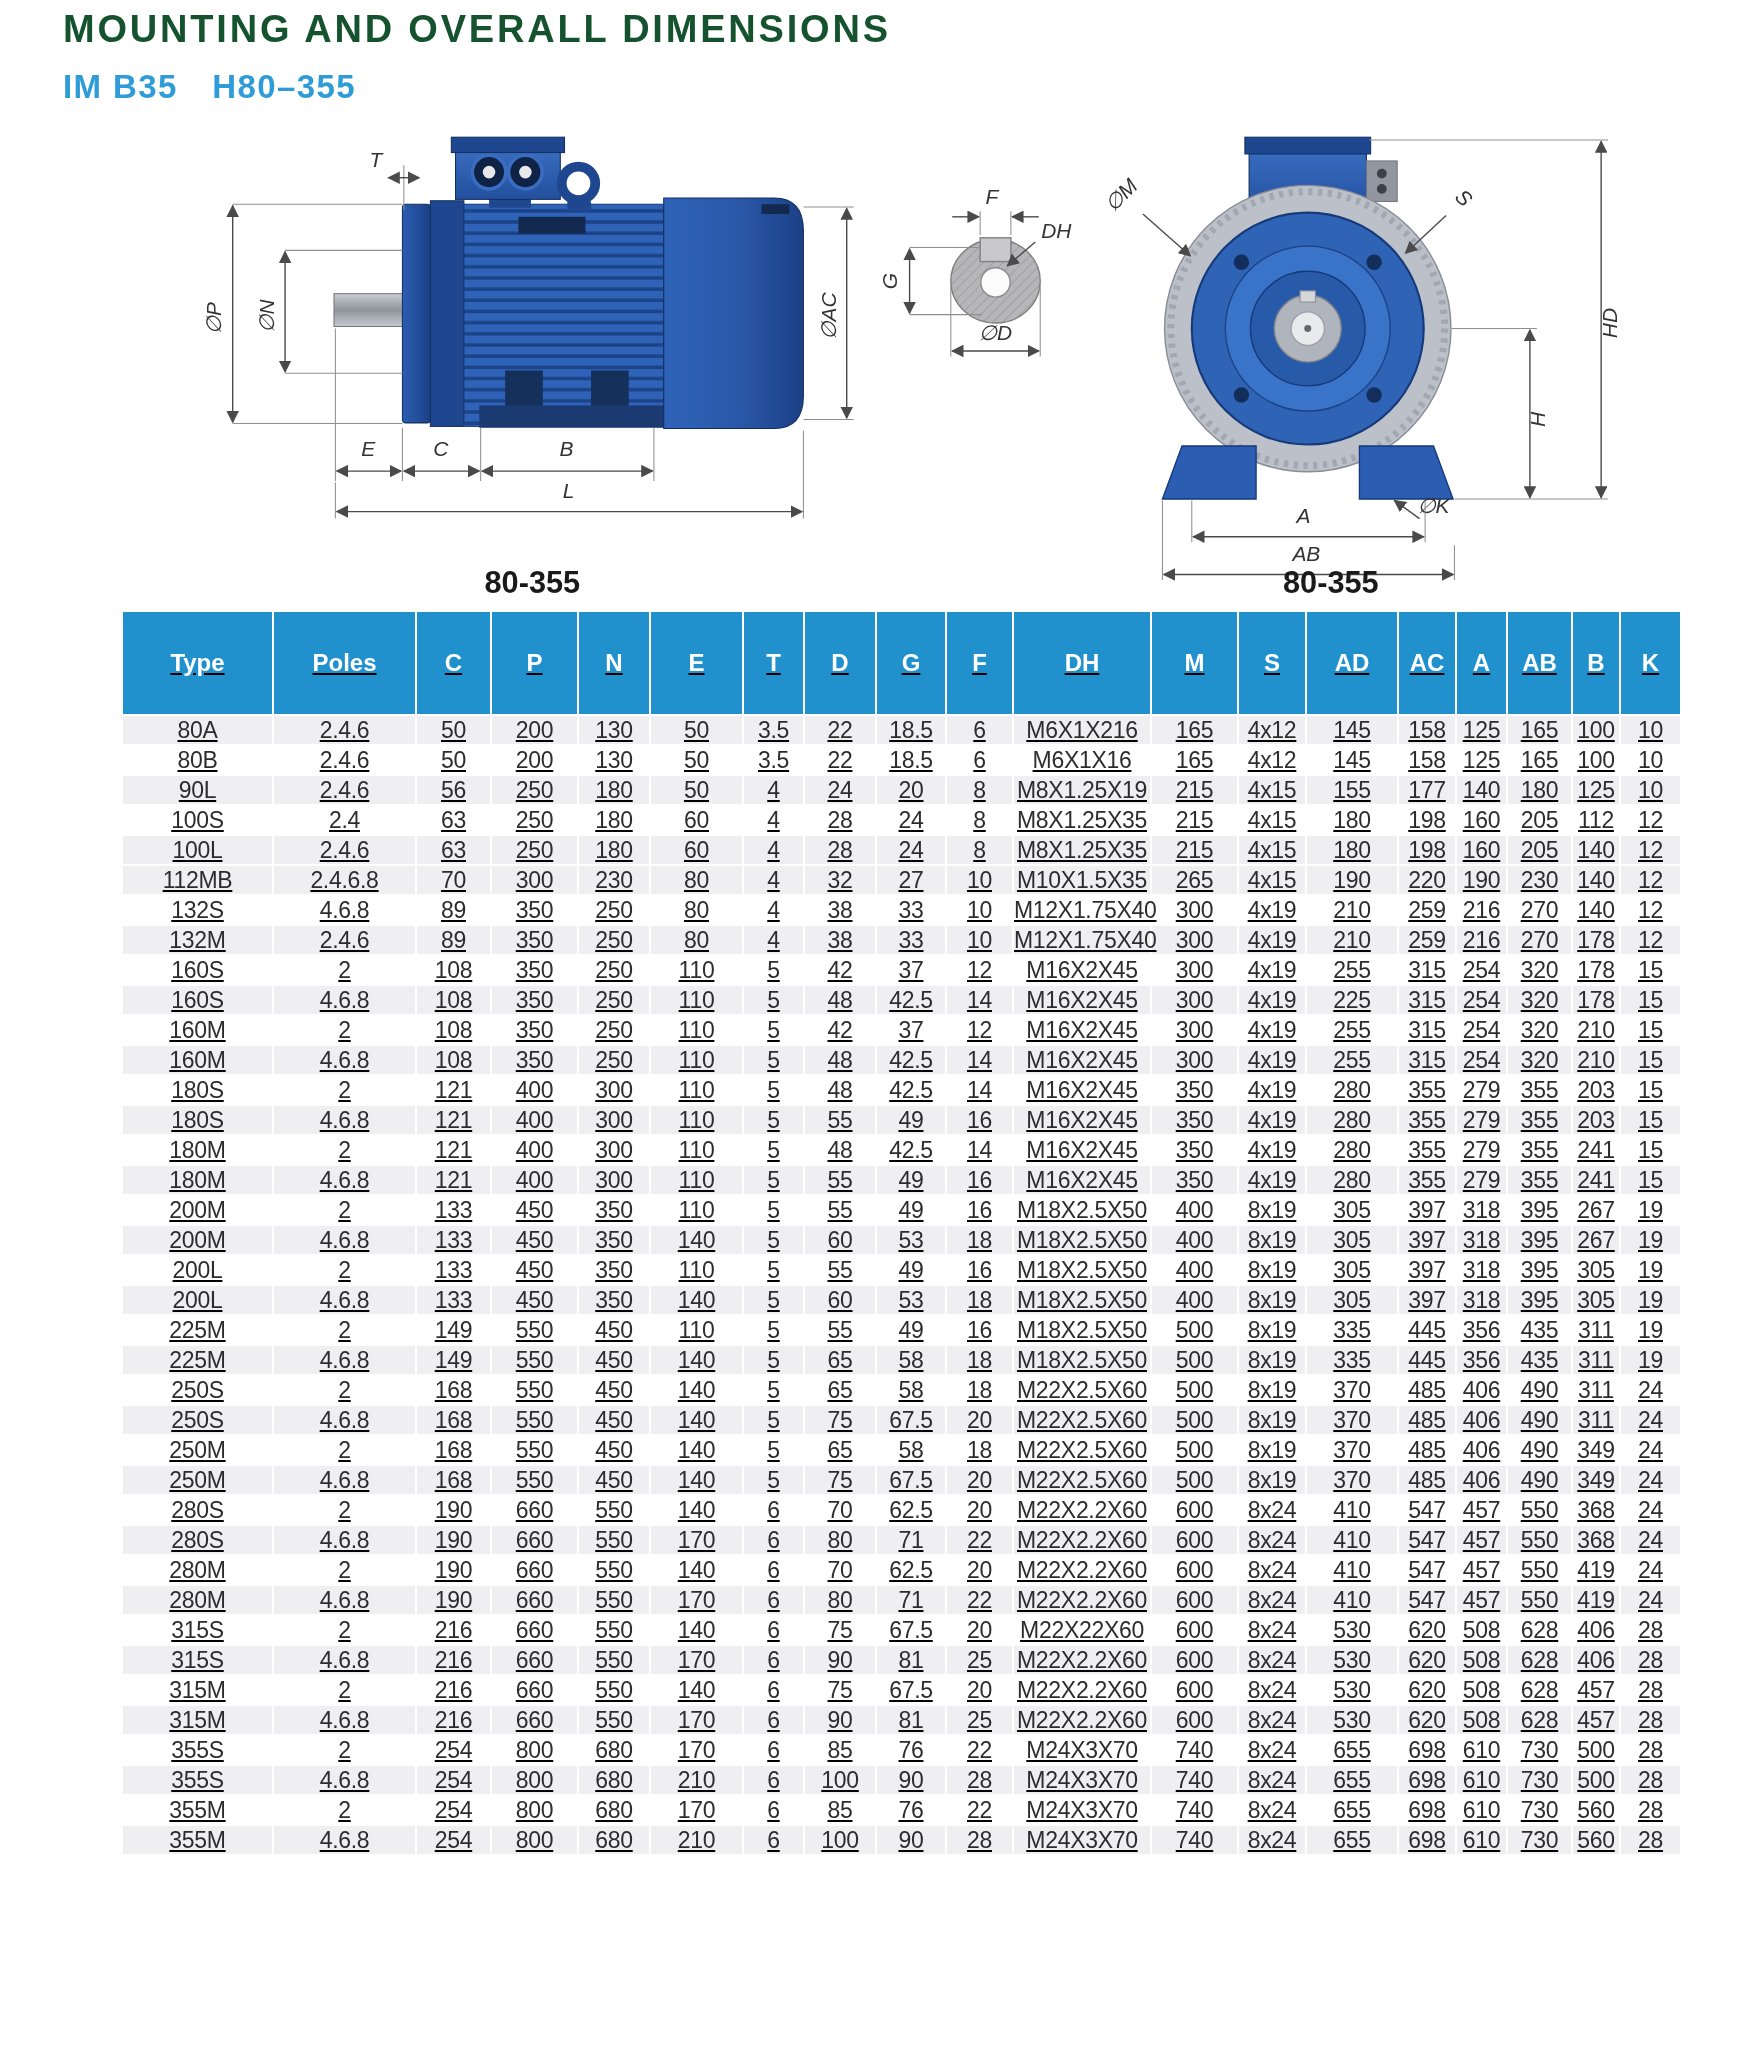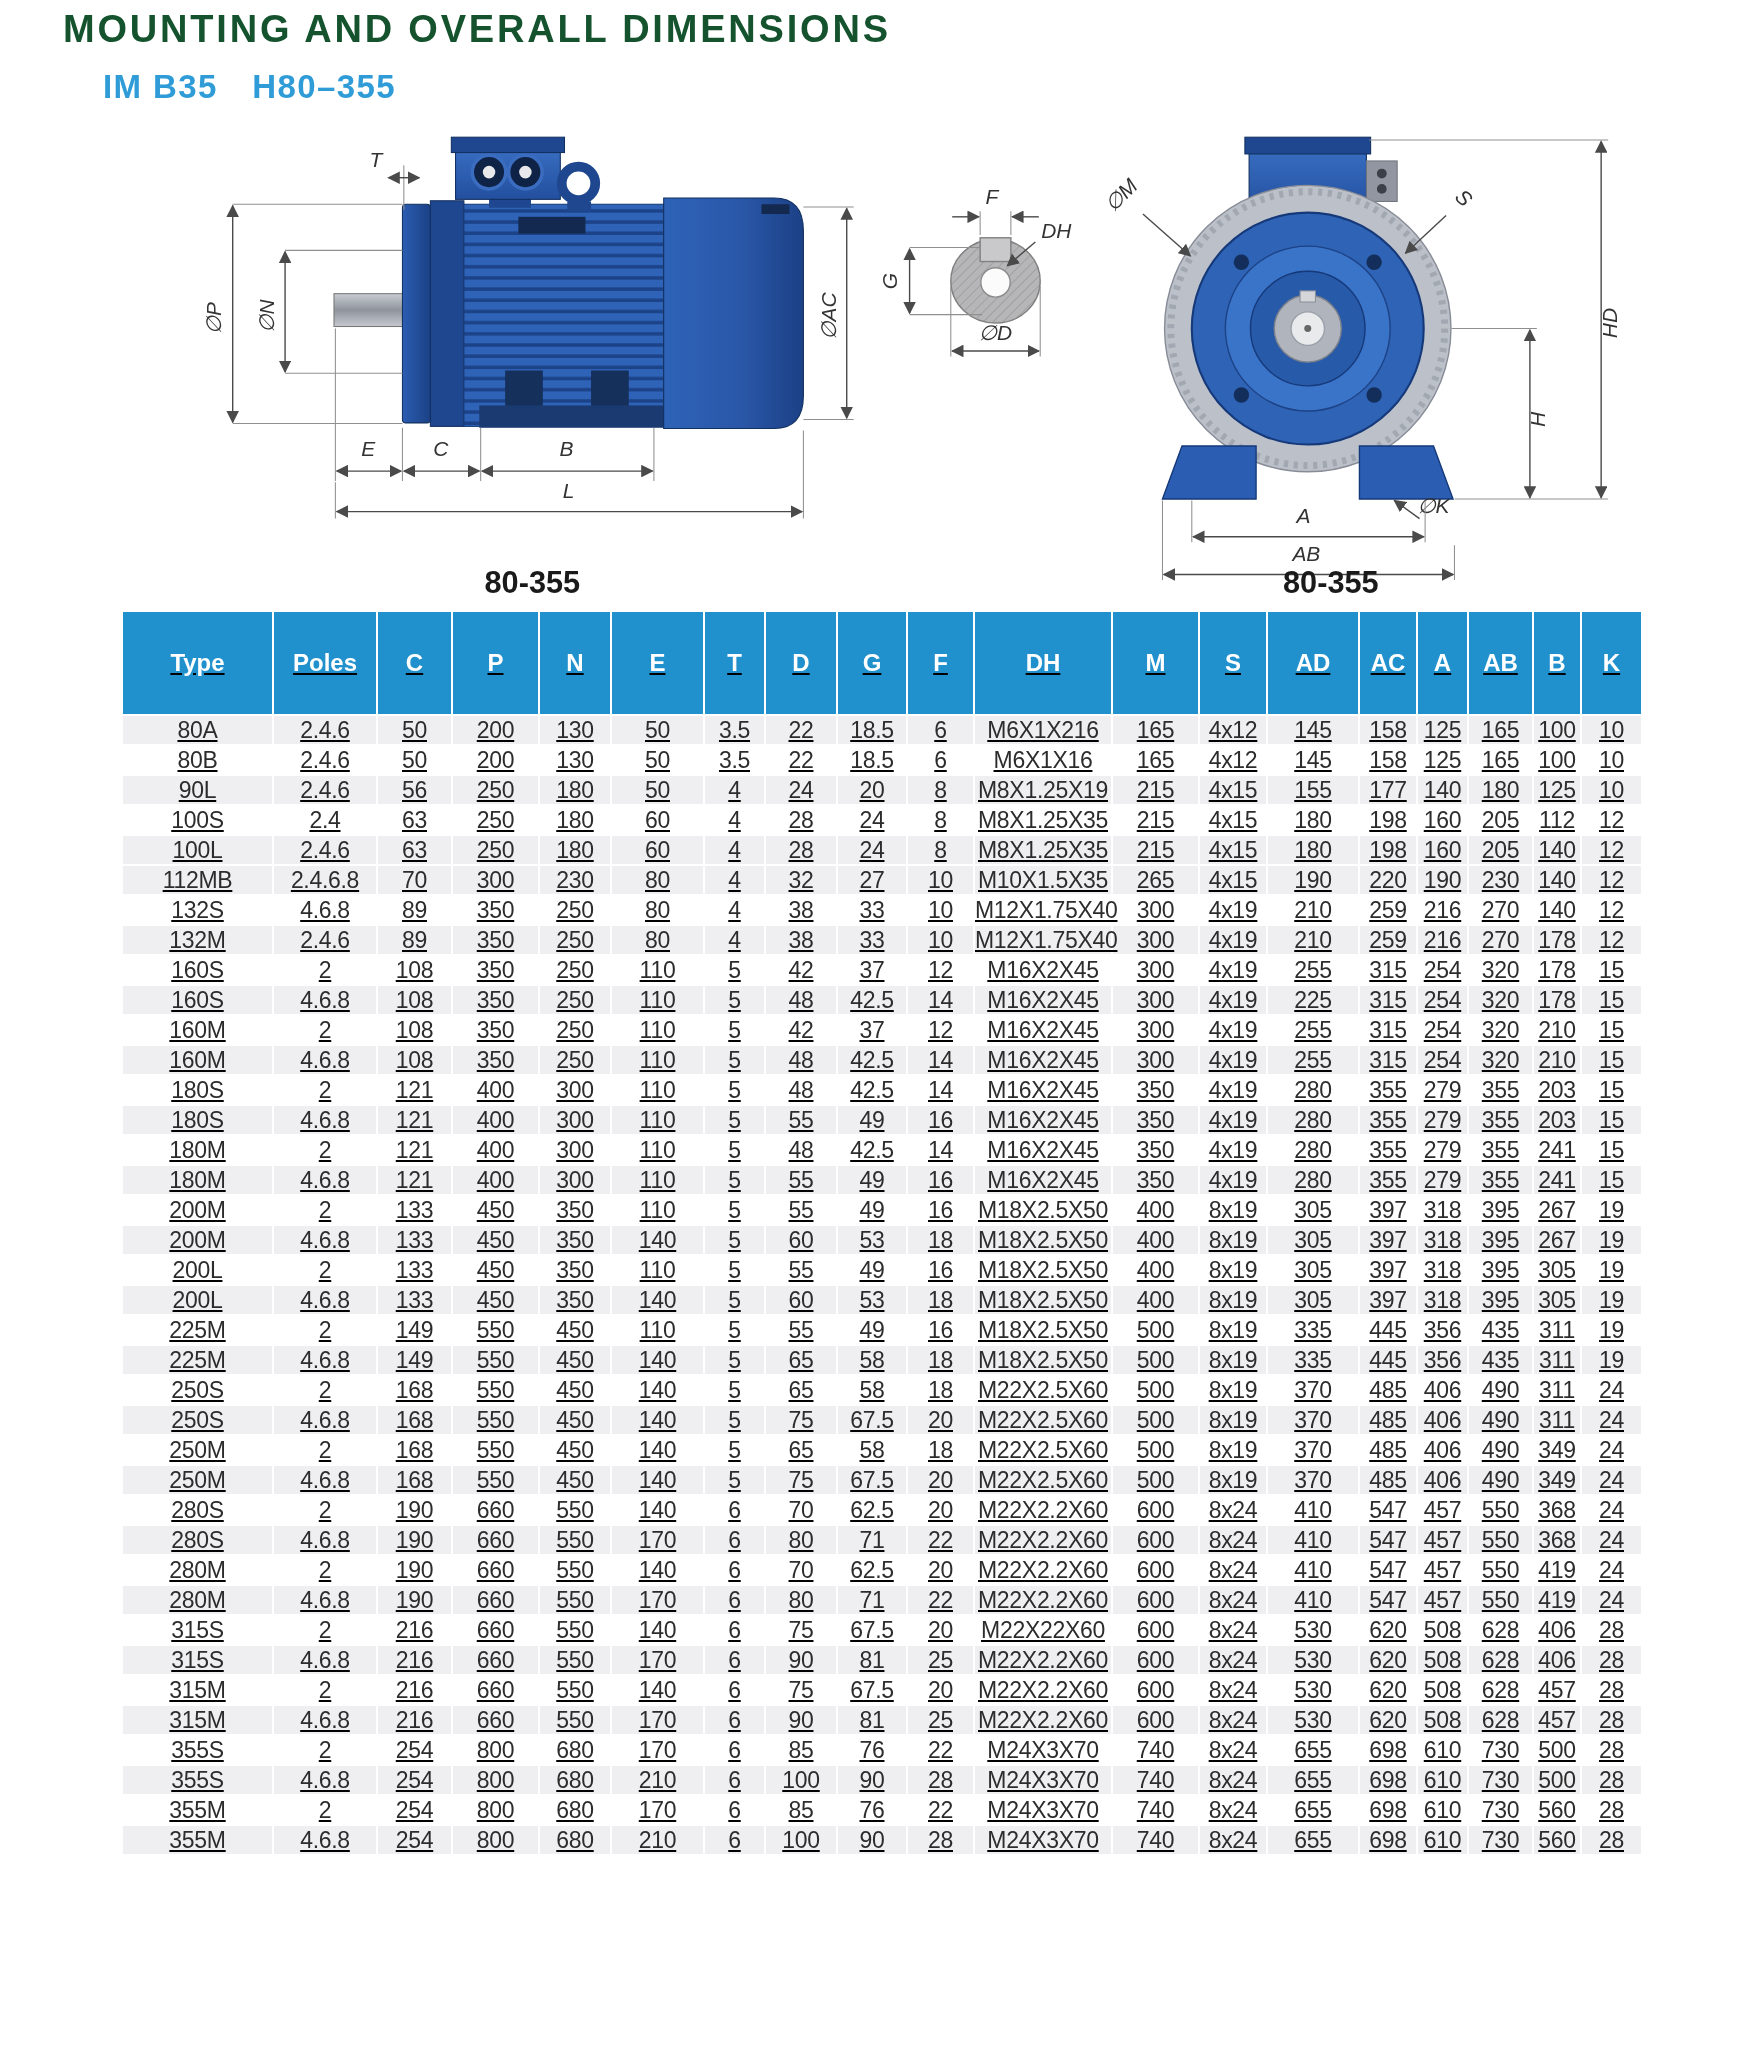--- a/index.html
+++ b/index.html
@@ -8,21 +8,21 @@
     font-family:"Liberation Sans", sans-serif;overflow:hidden;
   }
   .page-title{
     position:absolute;left:63px;top:8.4px;
     font-size:38px;font-weight:bold;letter-spacing:2.8px;
     color:#14532d;white-space:nowrap;
   }
   .page-subtitle{
     position:absolute;left:63px;top:68px;
     font-size:33px;font-weight:bold;letter-spacing:1.4px;
-    color:#2f9cd8;white-space:nowrap;margin-left:40px;
+    color:#2f9cd8;white-space:nowrap;
   }
   #drawing-band{position:absolute;left:0;top:133px;}
   .dim{stroke:#4a4a4a;stroke-width:2;fill:none;}
   .ext{stroke:#8f8f8f;stroke-width:1.5;fill:none;}
   .dimtxt{font-family:"Liberation Sans",sans-serif;font-style:italic;font-size:30px;fill:#333;}
   .captxt{font-family:"Liberation Sans",sans-serif;font-size:44px;font-weight:bold;fill:#1a1a1a;}
   #dims-table{
     position:absolute;left:121px;top:610px;width:1490px;
     border-collapse:separate;border-spacing:2.8px;table-layout:fixed;text-decoration:underline;
   }
@@ -211,21 +211,21 @@
     <text class="dimtxt" x="1870" y="802" text-anchor="middle">AB</text>
 
     <text class="captxt" x="1905" y="848" text-anchor="middle">80-355</text>
   </g>
 </svg>
 
 <table id="dims-table">
   <thead>
     <tr id="header-row">
         <th style="width: 149px;">Type</th>
-        <th style="width: 102px;">Poles</th>
+        <th style="width: 141px;">Poles</th>
         <th style="width: 73px;">C</th>
         <th style="width: 85px;">P</th>
         <th style="width: 70px;">N</th>
         <th style="width: 91px;">E</th>
         <th style="width: 59px;">T</th>
         <th style="width: 70px;">D</th>
         <th style="width: 68px;">G</th>
         <th style="width: 65px;">F</th>
         <th style="width: 136px;">DH</th>
         <th style="width: 85px;">M</th>

